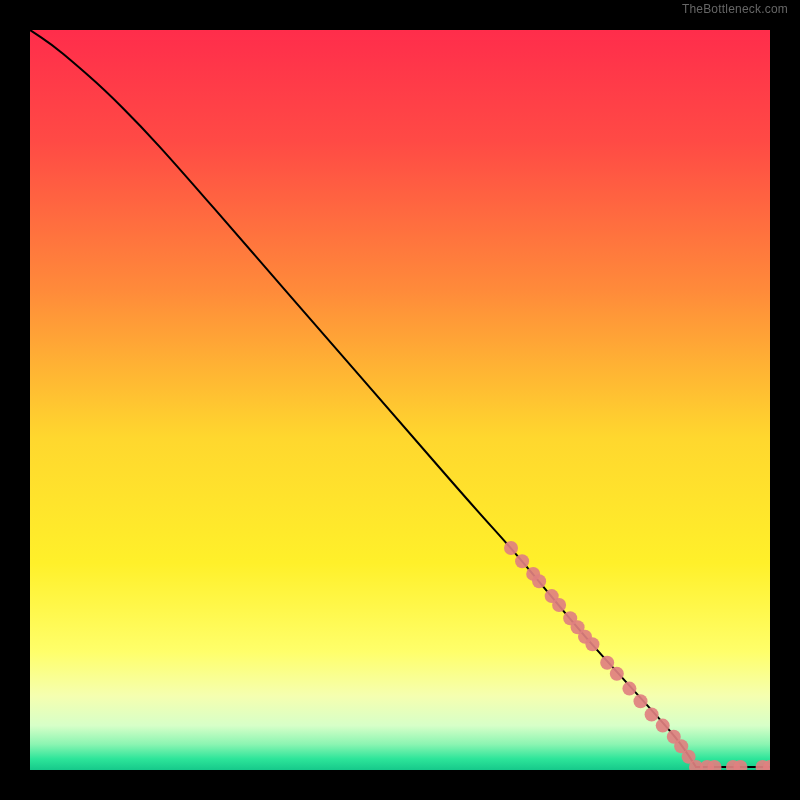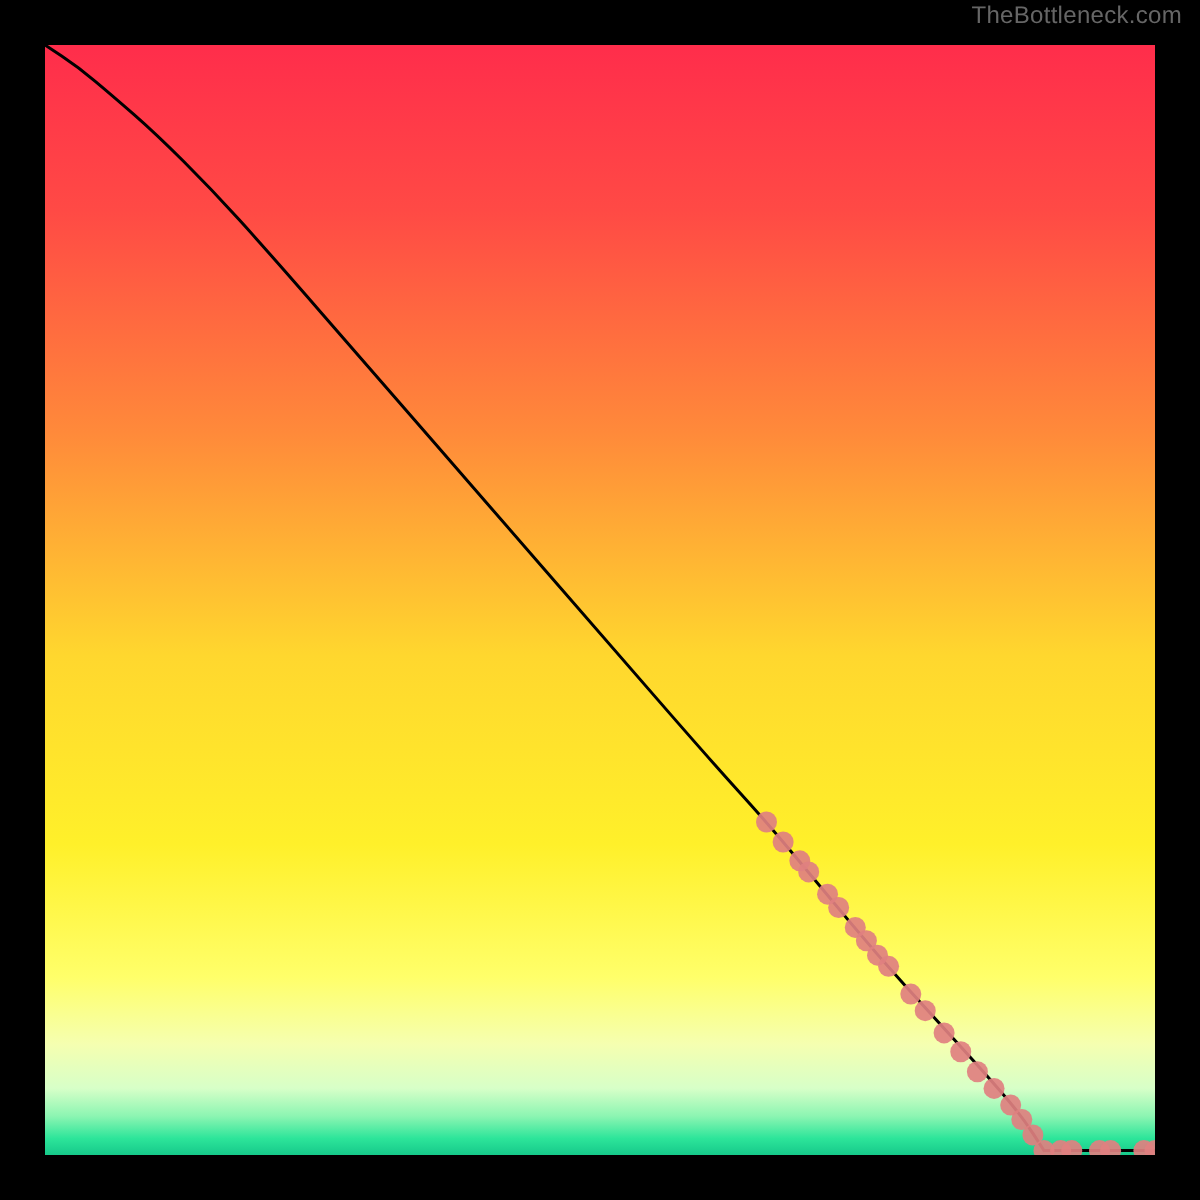--- a/index.html
+++ b/index.html
@@ -17,21 +17,21 @@
     top: 0;
     width: 800px;
     height: 800px;
     background: #000;
   }
   .attribution {
     position: absolute;
     top: 2px;
     right: 12px;
     color: #666;
-    font-size: 16px;
+    font-size: 12px;
     font-weight: 500;
     letter-spacing: 0.2px;
   }
   .plot-area {
     position: absolute;
     left: 30px;
     top: 30px;
     width: 740px;
     height: 740px;
   }

